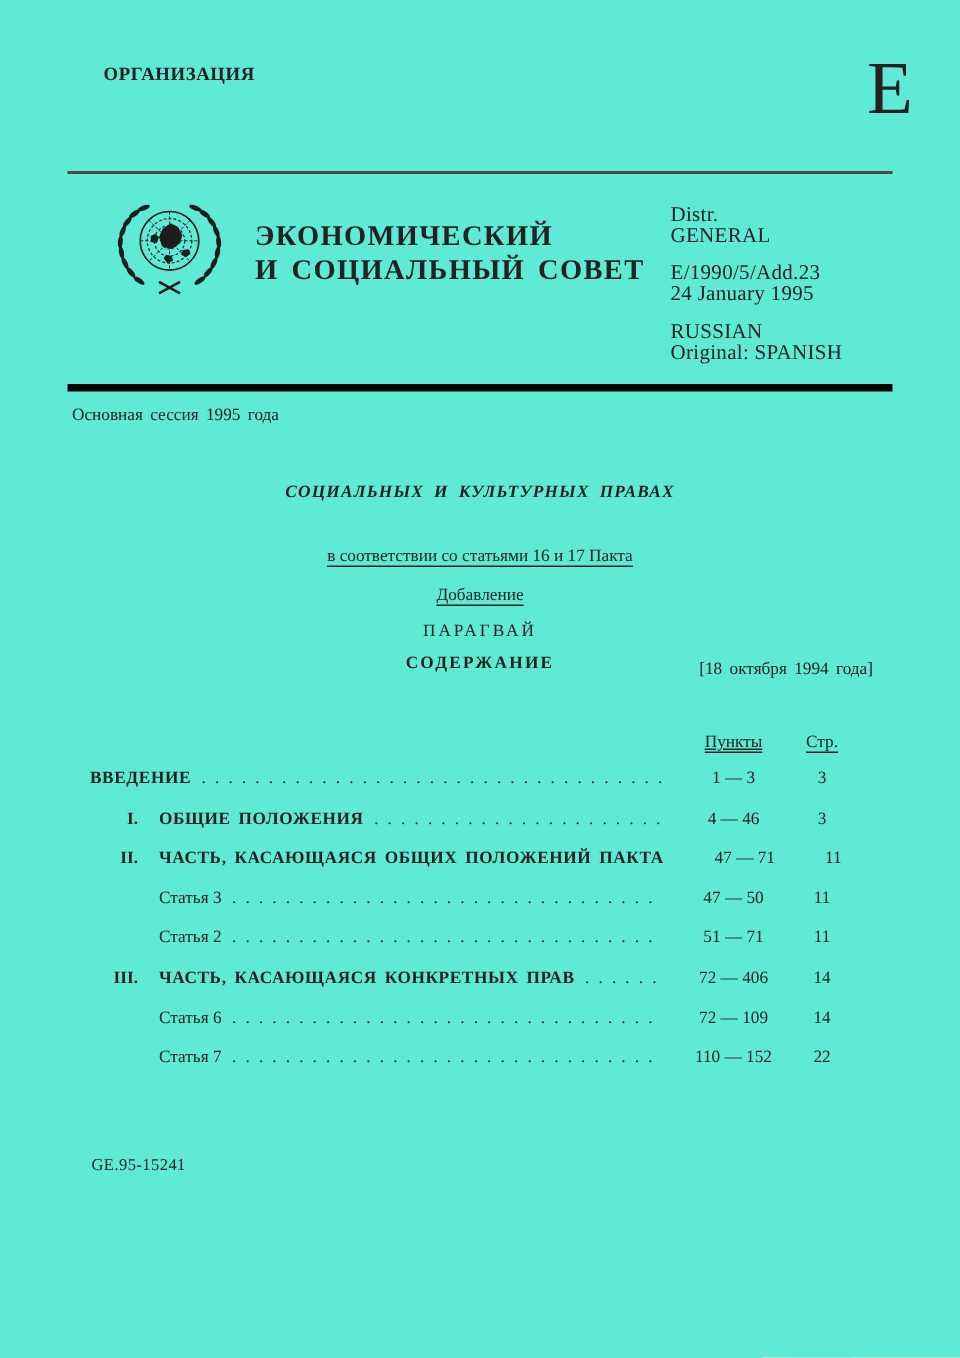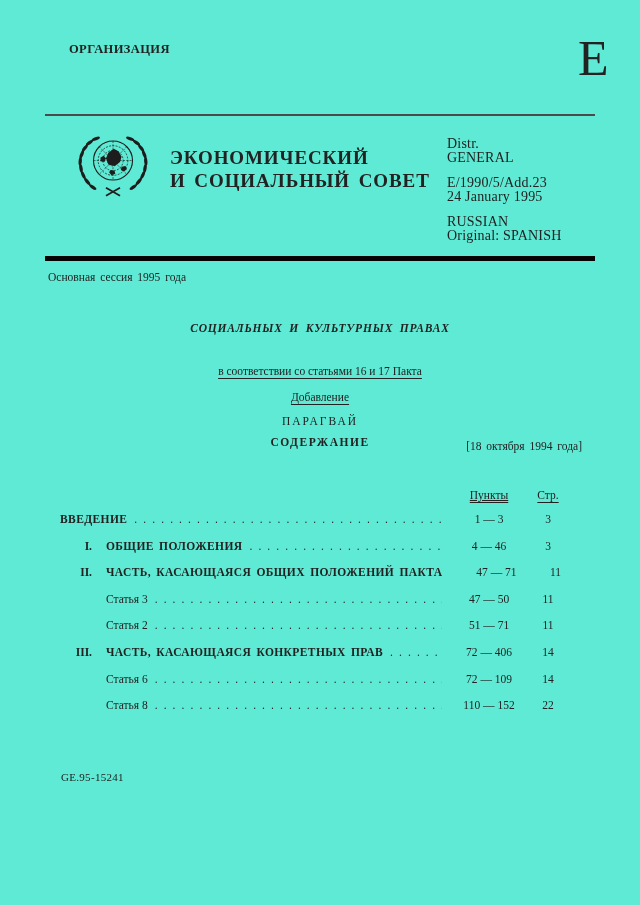--- a/index.html
+++ b/index.html
@@ -228,21 +228,21 @@
     <div class="toc-row">
       <span class="num"></span>
       <span class="lbl">Статья 6</span>
       <span class="dots">. . . . . . . . . . . . . . . . . . . . . . . . . . . . . . . . . . . . . . . . . . . . . . . . . . . . . . . . . . . . . . . . . . . . . . . . . . . . . . . .</span>
       <span class="pp">72 — 109</span>
       <span class="pg">14</span>
     </div>
 
     <div class="toc-row">
       <span class="num"></span>
-      <span class="lbl">Статья 8</span>
+      <span class="lbl">Статья 7</span>
       <span class="dots">. . . . . . . . . . . . . . . . . . . . . . . . . . . . . . . . . . . . . . . . . . . . . . . . . . . . . . . . . . . . . . . . . . . . . . . . . . . . . . . .</span>
       <span class="pp">110 — 152</span>
       <span class="pg">22</span>
     </div>
 
   </div>
 
   <div class="abs docref">GE.95-15241</div>
 
 </div>

